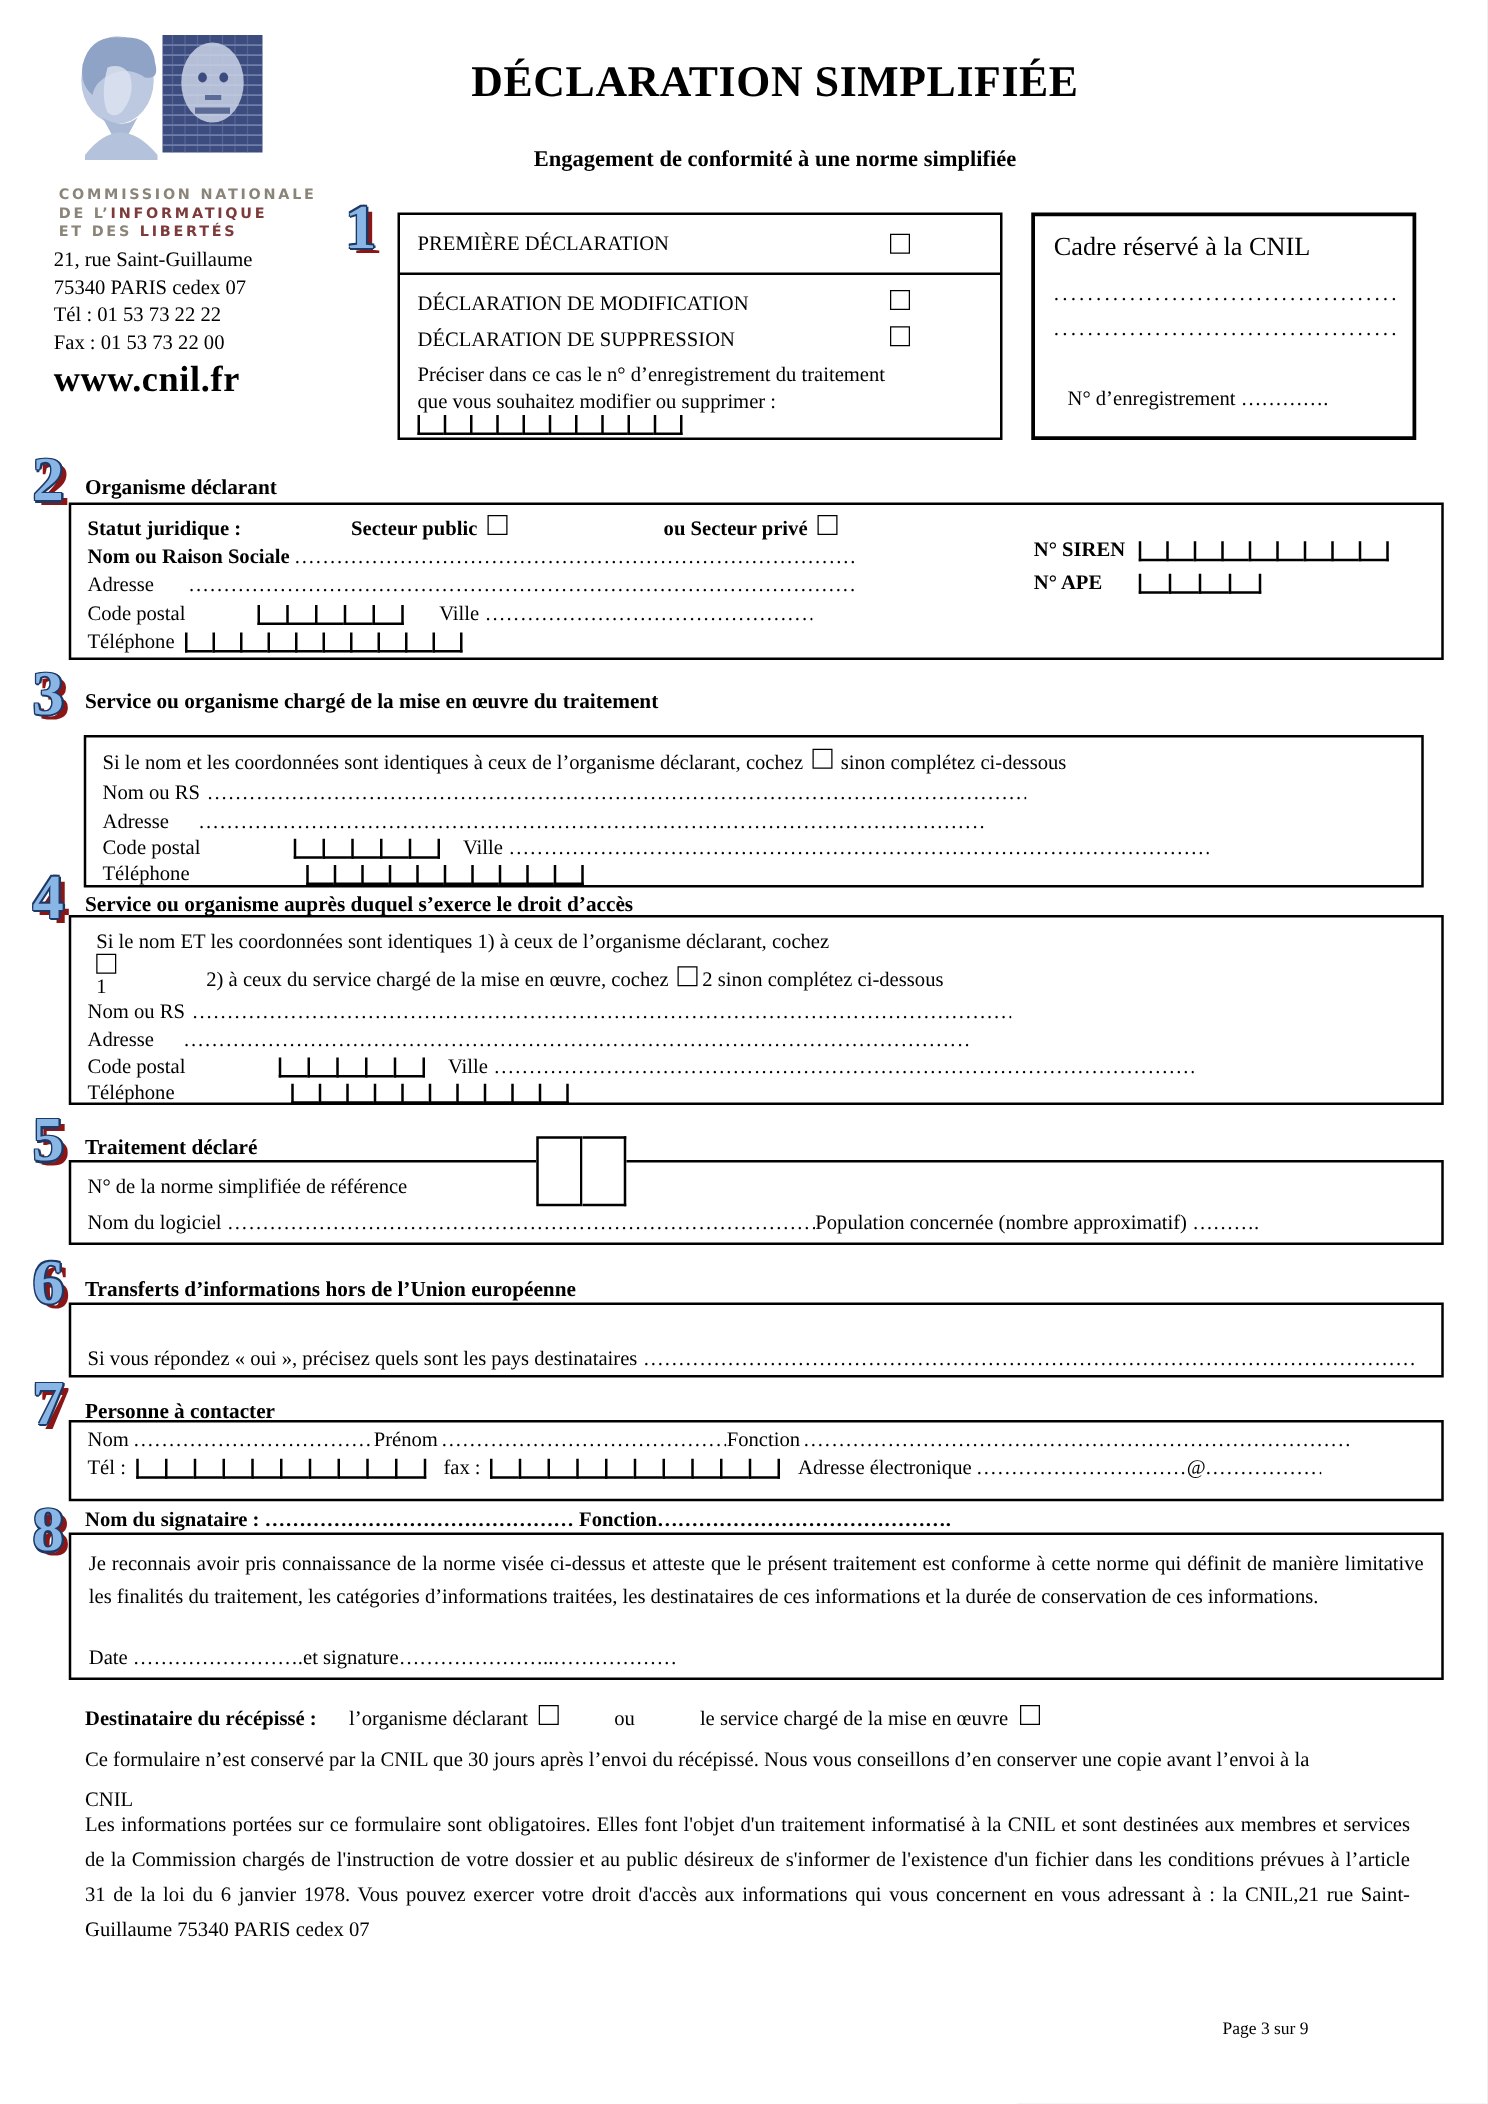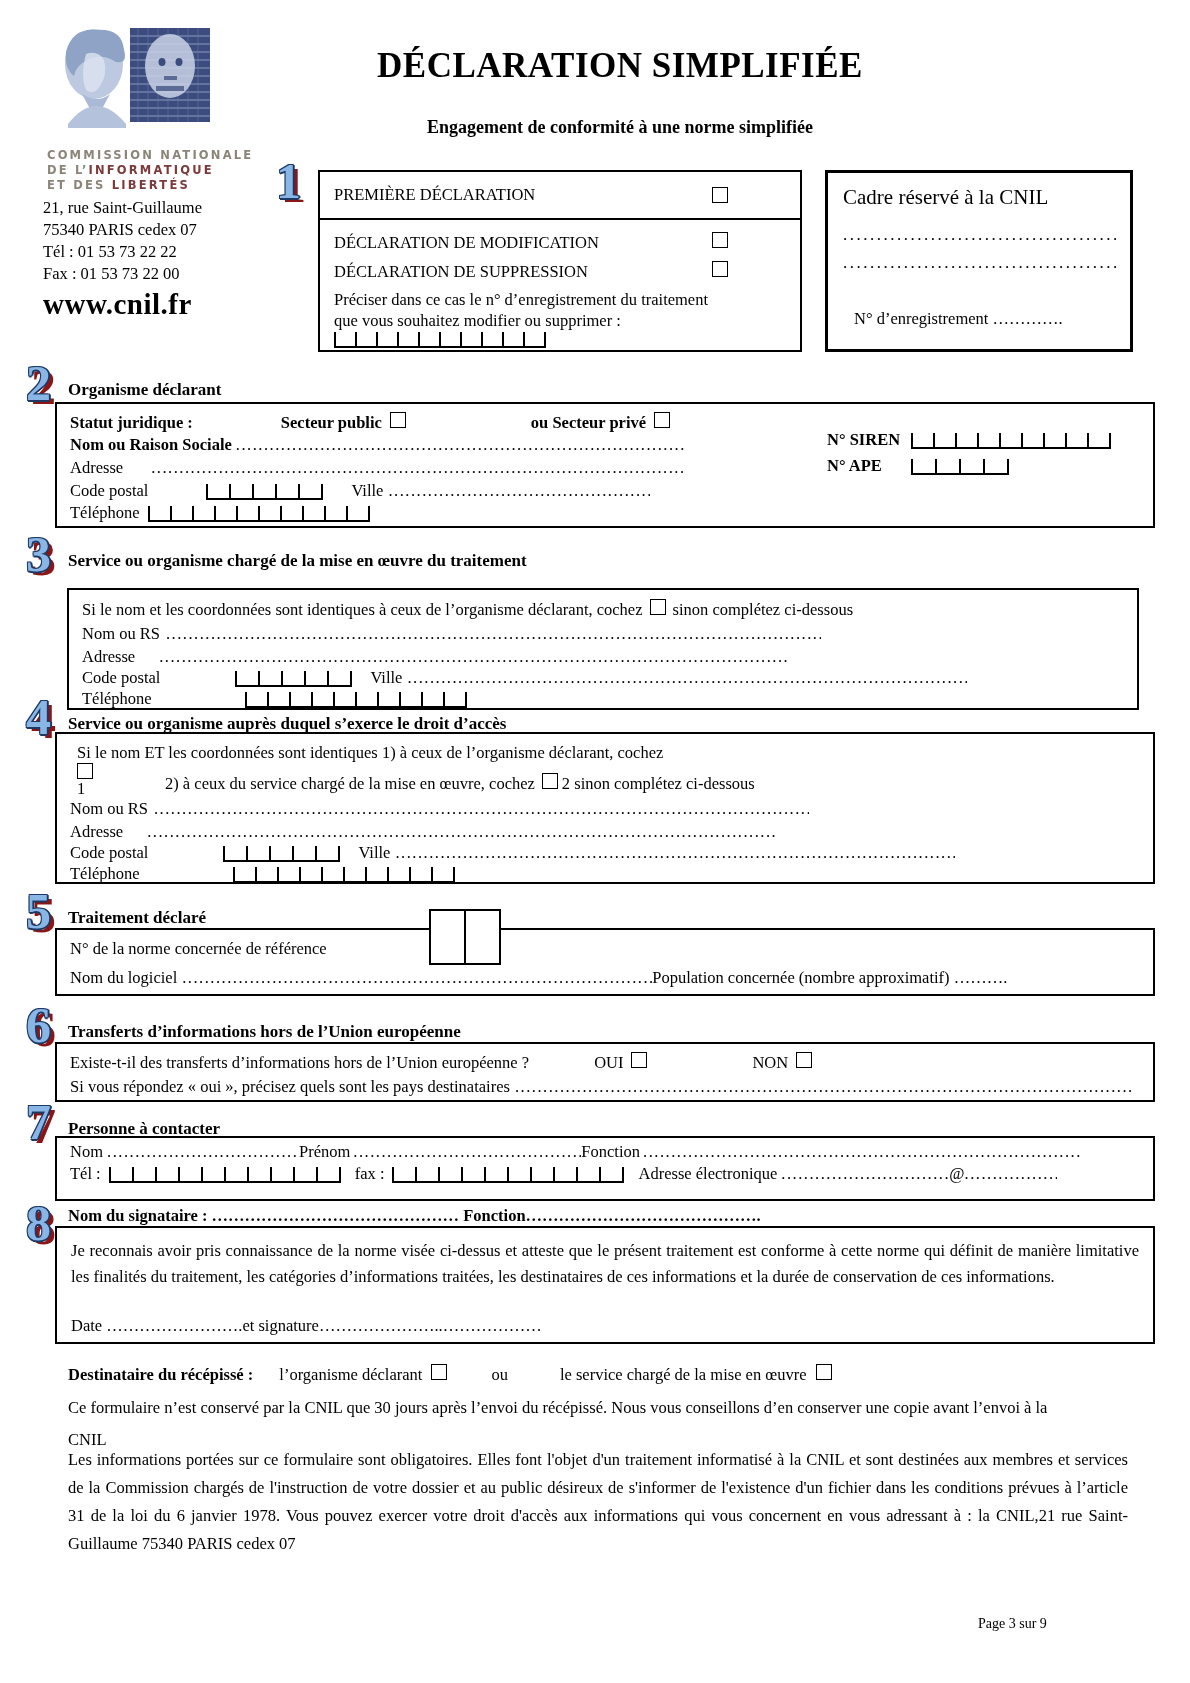--- a/index.html
+++ b/index.html
@@ -319,44 +319,37 @@
           <i></i>
         </span>
     </div>
   </div>
 
   <div class="badge" style="left:26px;top:886px;">5</div>
   <div class="sec-heading" style="left:68px;top:908px;">Traitement déclaré</div>
 
   <div class="box" style="left:55px;top:928px;width:1100px;height:68px;">
     <div class="frow" style="top:9px;">
-      <span>N° de la norme concernée de référence</span>
+      <span>N° de la norme simplifiée de référence</span>
     </div>
     <div class="normcells" style="left:372px;top:-21px;">
         <i></i>
         <i></i>
       </div>
     <div class="frow" style="top:38px;">
       <span>Nom du logiciel</span>
       <span class="lead" style="width:470px;margin-left:5px;">................................................................................................................................................................................................................................................</span>
       <span>Population concernée (nombre approximatif) ……….</span>
     </div>
   </div>
 
   <div class="badge" style="left:26px;top:1000px;">6</div>
   <div class="sec-heading" style="left:68px;top:1022px;">Transferts d’informations hors de l’Union européenne</div>
 
   <div class="box" style="left:55px;top:1042px;width:1100px;height:60px;">
-    <div class="frow" style="top:8px;">
-      <span>Existe-t-il des transferts d’informations hors de l’Union européenne ?</span>
-      <span style="margin-left:65px;">OUI</span>
-      <span class="cb" style="margin-left:8px;"></span>
-      <span style="margin-left:105px;">NON</span>
-      <span class="cb" style="margin-left:8px;"></span>
-    </div>
     <div class="frow" style="top:33px;">
       <span>Si vous répondez « oui », précisez quels sont les pays destinataires</span>
       <span class="lead grow" style="margin-left:5px;margin-right:6px;">................................................................................................................................................................................................................................................</span>
     </div>
   </div>
 
   <div class="badge" style="left:26px;top:1097px;">7</div>
   <div class="sec-heading" style="left:68px;top:1119px;">Personne à contacter</div>
 
   <div class="box" style="left:55px;top:1136px;width:1100px;height:65px;">

